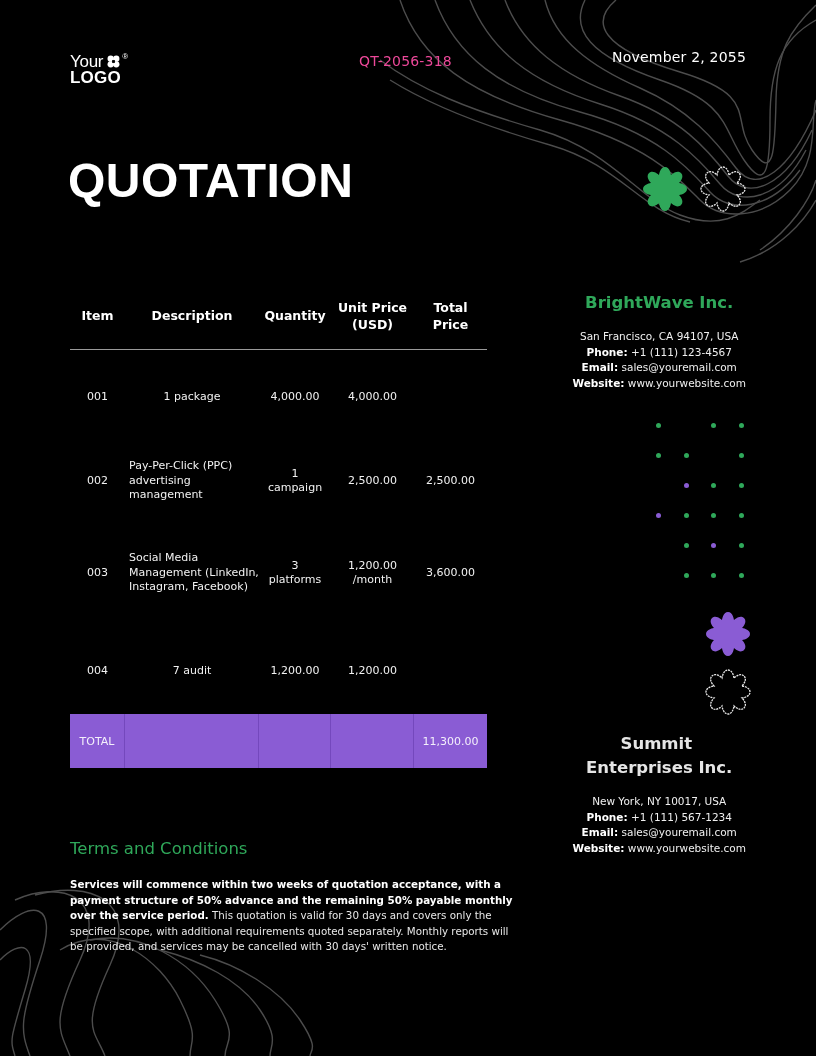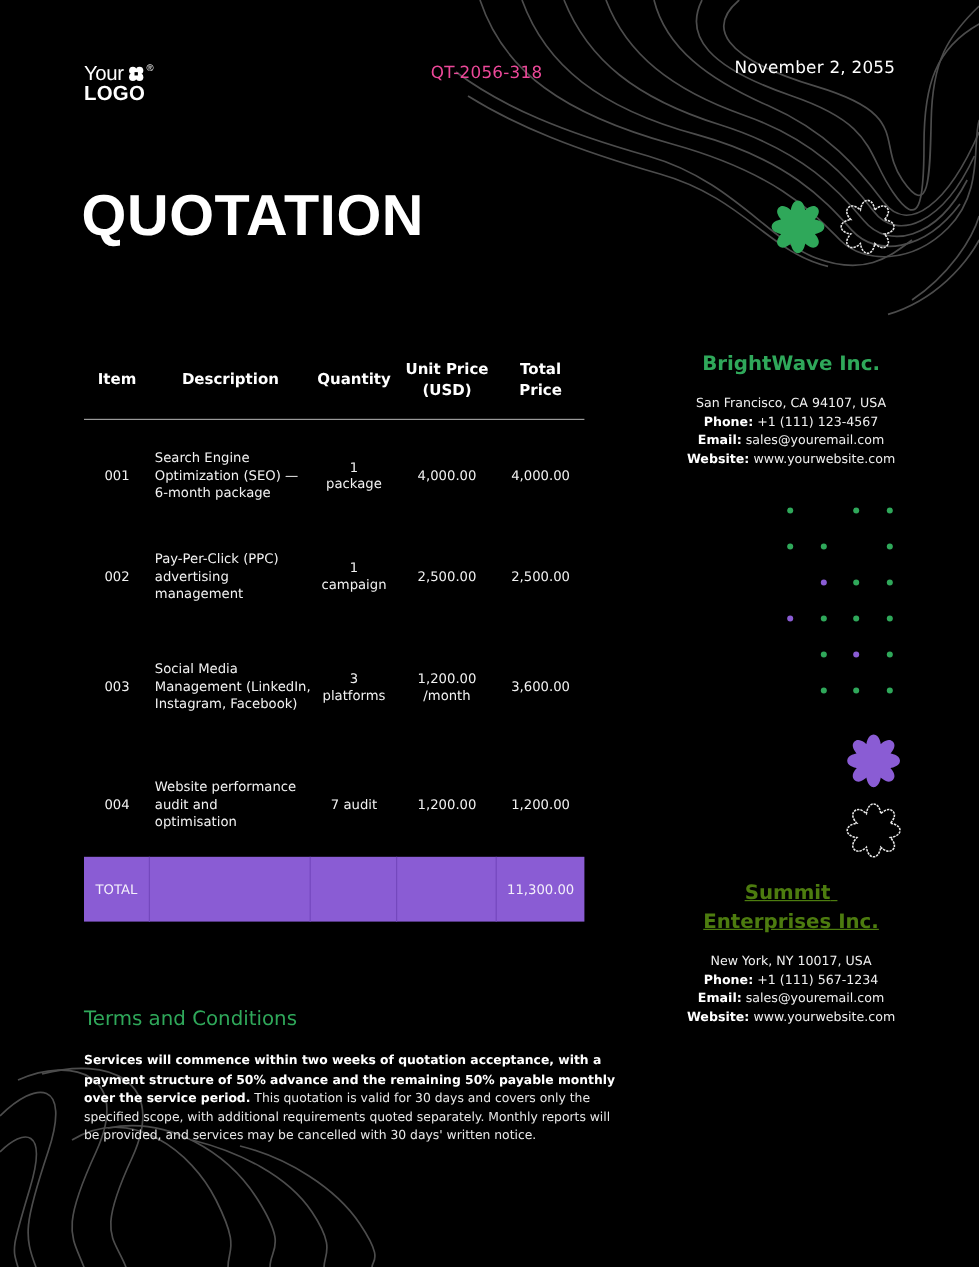--- a/index.html
+++ b/index.html
@@ -108,42 +108,40 @@
   <div class="thead">
     <div class="th"><span>Item</span></div>
     <div class="th"><span>Description</span></div>
     <div class="th"><span>Quantity</span></div>
     <div class="th"><span>Unit Price</span><br><span>(USD)</span></div>
     <div class="th"><span>Total</span><br><span>Price</span></div>
   </div>
 
   <div class="row" style="height:94px;">
     <div class="c">001</div>
-    <div class="d">Search Engine Optimization (SEO) — 6-month package</div>
     <div class="c" style="padding:0 8px;">1 package</div>
     <div class="c">4,000.00</div>
     <div class="c">4,000.00</div>
   </div>
   <div class="row" style="height:74px;">
     <div class="c">002</div>
     <div class="d" style="padding-right:10px;">Pay-Per-Click (PPC) advertising management</div>
     <div class="c" style="padding:0 6px;">1 campaign</div>
     <div class="c">2,500.00</div>
     <div class="c">2,500.00</div>
   </div>
   <div class="row" style="height:110px;">
     <div class="c">003</div>
     <div class="d">Social Media Management (LinkedIn, Instagram, Facebook)</div>
     <div class="c" style="padding:0 6px;">3 platforms</div>
     <div class="c" style="padding:0 14px;">1,200.00 /month</div>
     <div class="c">3,600.00</div>
   </div>
   <div class="row" style="height:86px;">
     <div class="c">004</div>
-    <div class="d" style="padding-right:8px;">Website performance audit and optimisation</div>
     <div class="c">7 audit</div>
     <div class="c">1,200.00</div>
     <div class="c">1,200.00</div>
   </div>
 
   <div class="total-row">
     <div>TOTAL</div>
     <div></div>
     <div></div>
     <div></div>
@@ -175,21 +173,21 @@
   <span class="dot" style="left:87px; top:94px; background:#2fa85a;"></span>
   <span class="dot" style="left:32px; top:124px; background:#2fa85a;"></span>
   <span class="dot" style="left:59px; top:124px; background:#8a5cd4;"></span>
   <span class="dot" style="left:87px; top:124px; background:#2fa85a;"></span>
   <span class="dot" style="left:32px; top:154px; background:#2fa85a;"></span>
   <span class="dot" style="left:59px; top:154px; background:#2fa85a;"></span>
   <span class="dot" style="left:87px; top:154px; background:#2fa85a;"></span>
 </div>
 
 <div class="company" style="top:732px;">
-  <div class="name" style="color:#4d7c0f;text-decoration:underline;"><span>Summit</span>&nbsp;<br><span>Enterprises Inc.</span></div>
+  <div class="name" style="color:#e5e5e5;"><span>Summit</span>&nbsp;<br><span>Enterprises Inc.</span></div>
   <div>New York, NY 10017, USA</div>
   <div><span class="k">Phone:</span> <span>+1 (111) 567-1234</span></div>
   <div><span class="k">Email:</span> <span>sales@youremail.com</span></div>
   <div><span class="k">Website:</span> <span>www.yourwebsite.com</span></div>
 </div>
 
 <div class="terms-title">Terms and Conditions</div>
 <div class="terms-body"><b>Services will commence within two weeks of quotation acceptance, with a payment structure of 50% advance and the remaining 50% payable monthly over the service period.</b><span> This quotation is valid for 30 days and covers only the specified scope, with additional requirements quoted separately. Monthly reports will be provided, and services may be cancelled with 30 days' written notice.</span></div>
 
 </body></html>

